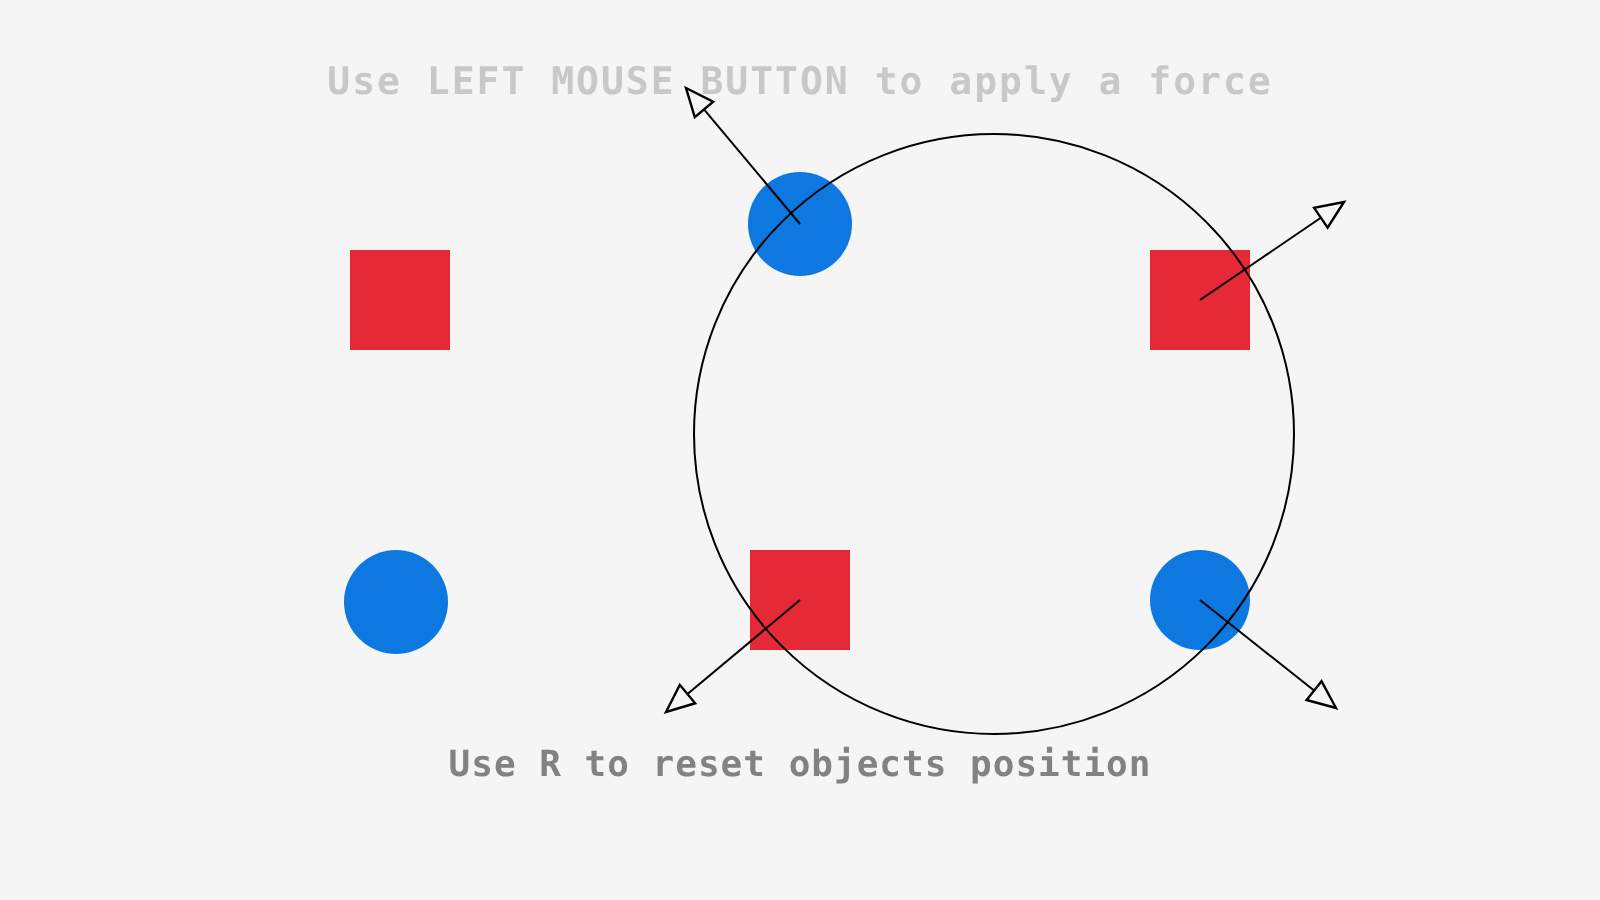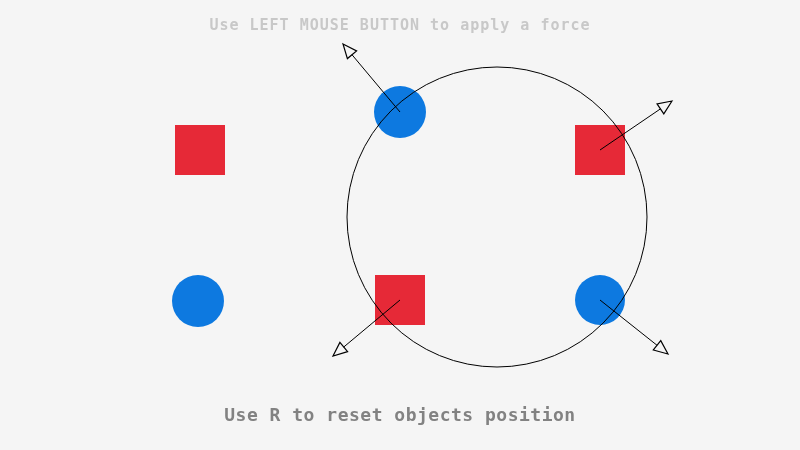--- a/index.html
+++ b/index.html
@@ -22,26 +22,26 @@
   .instruction {
     position: absolute;
     left: 0;
     right: 0;
     text-align: center;
     font-weight: bold;
     white-space: nowrap;
     user-select: none;
   }
   .instruction.top {
-    top: 16px;
-    font-size: 15px;
+    top: 30px;
+    font-size: 19px;
     letter-spacing: 1px;
   }
   .instruction.bottom {
-    top: 404px;
+    top: 372px;
     font-size: 18px;
     letter-spacing: 0.5px;
   }
 </style>
 </head>
 <body>
 
 <div class="stage" style="background: rgb(245, 245, 245);">
   <svg class="scene-svg" width="800" height="450" viewBox="0 0 800 450">
       <rect x="175" y="125" width="50" height="50" fill="#e62937"></rect>

